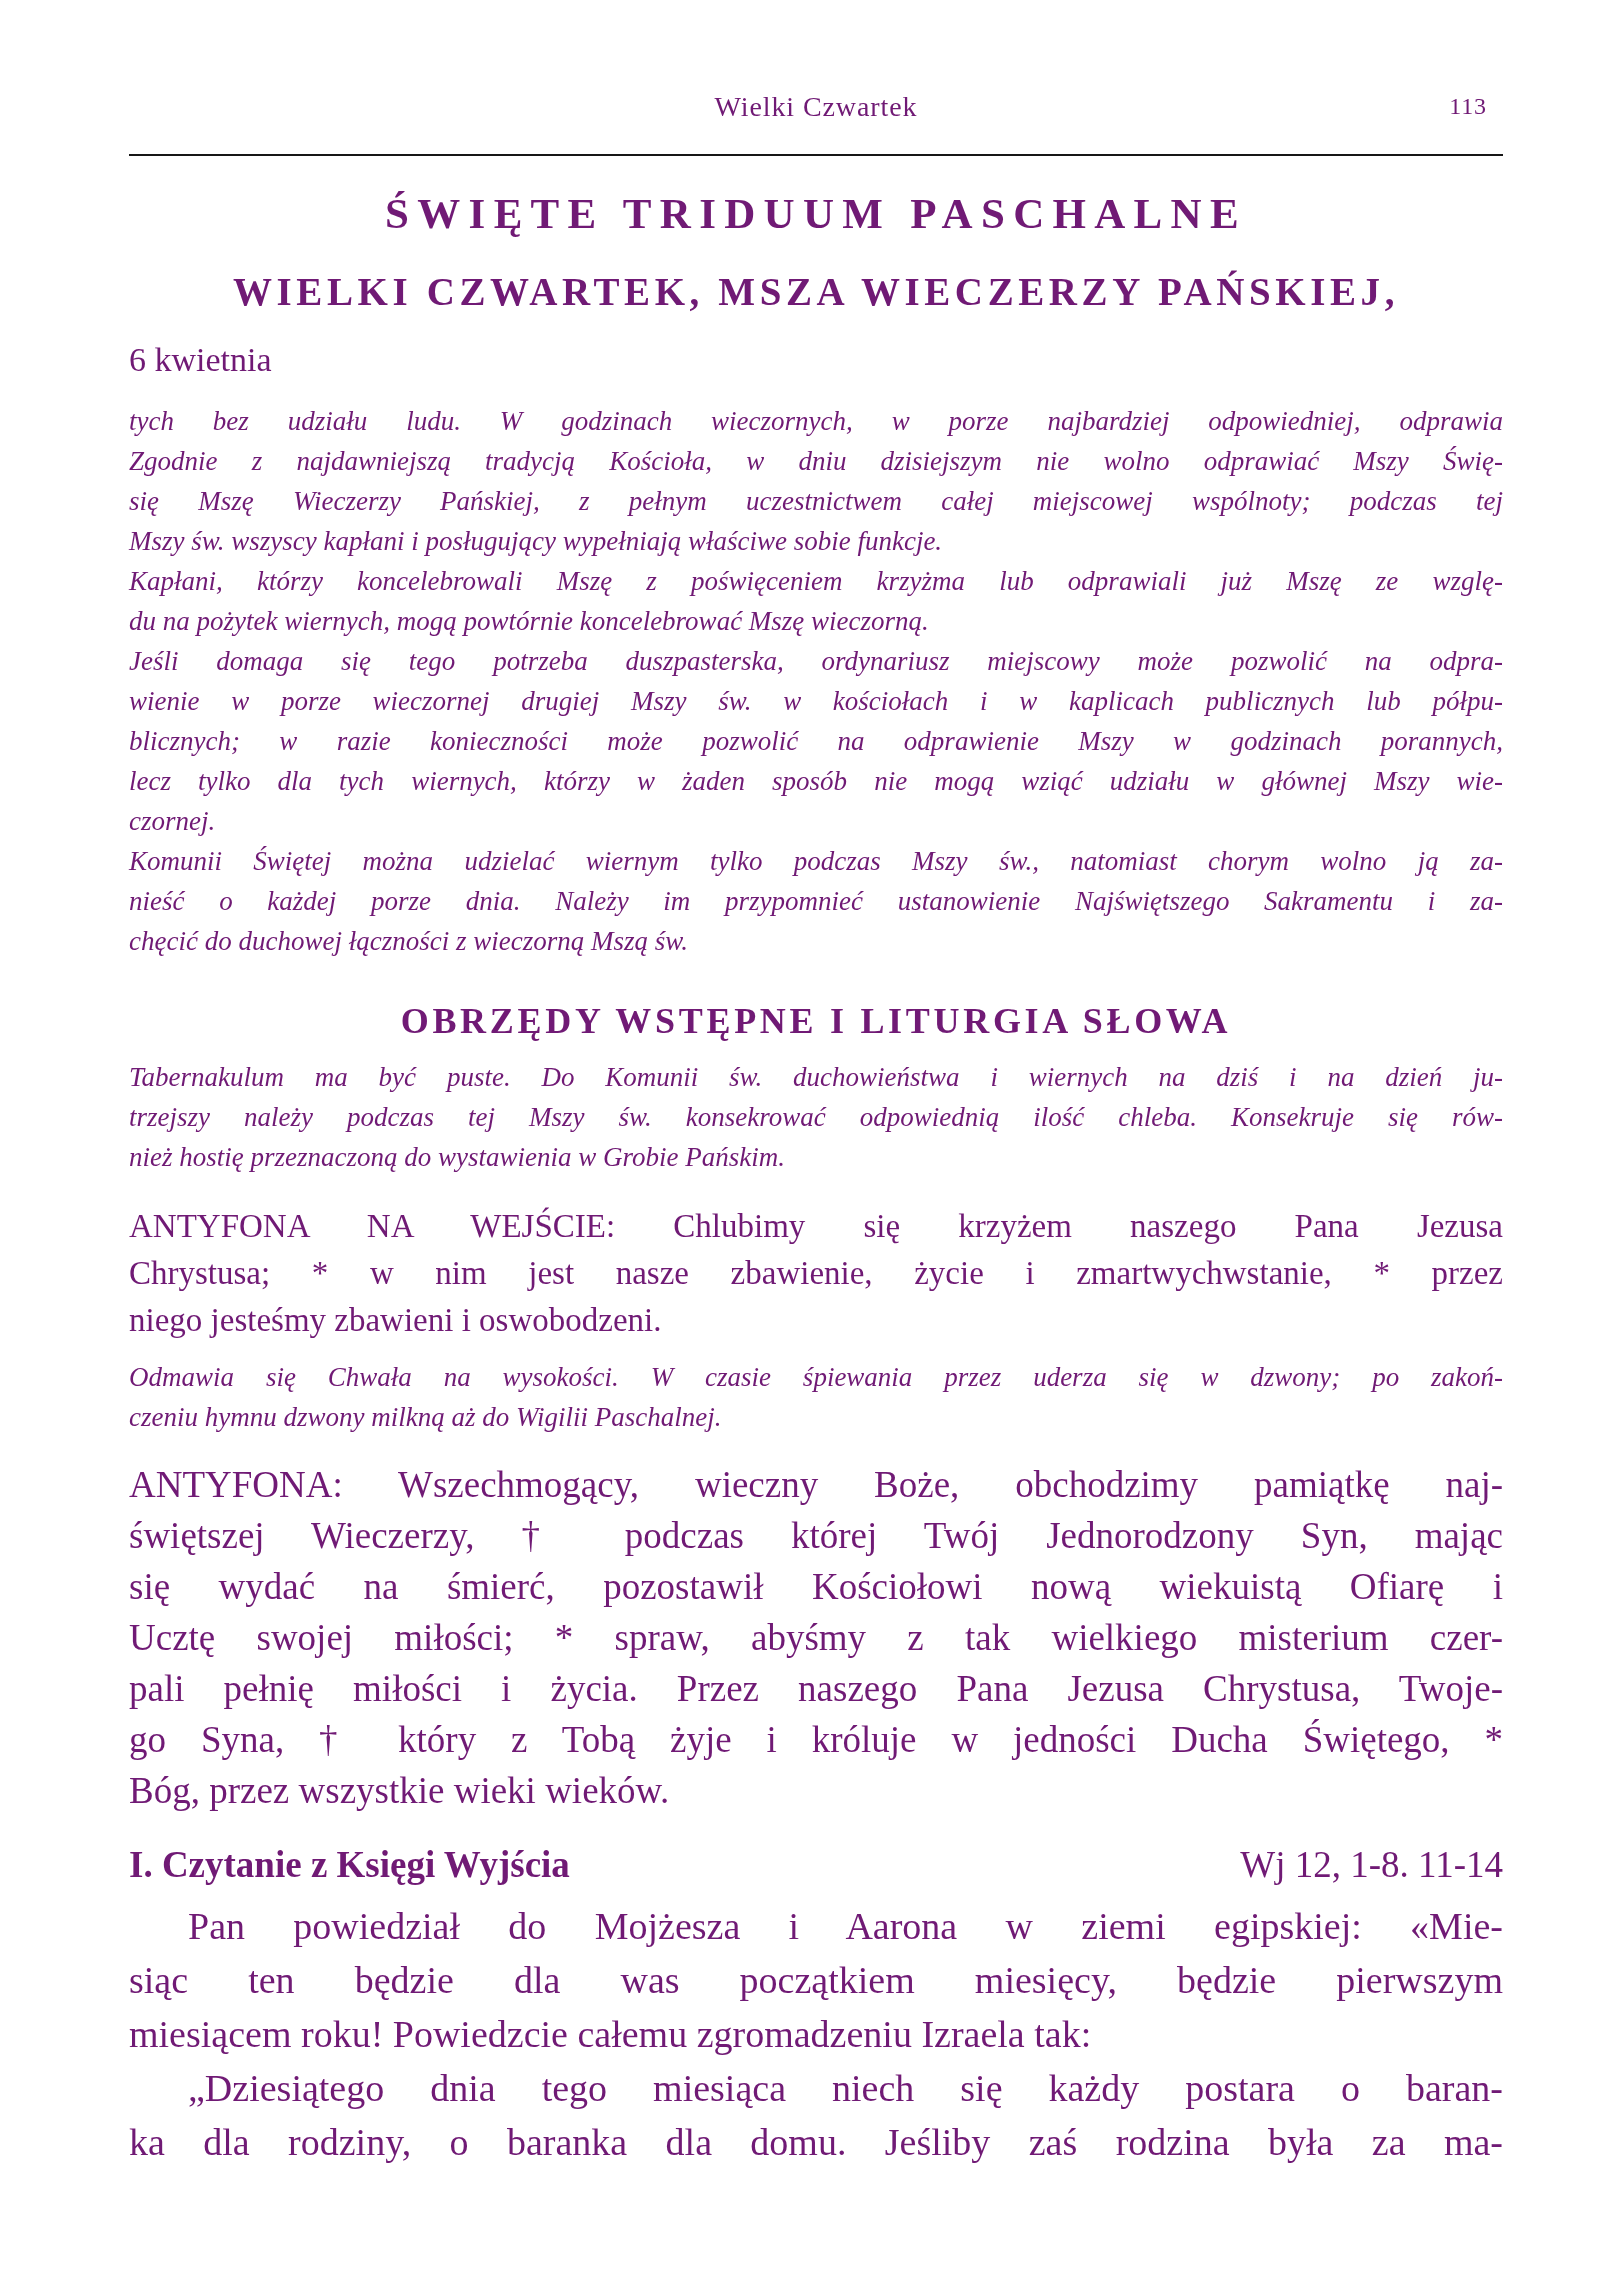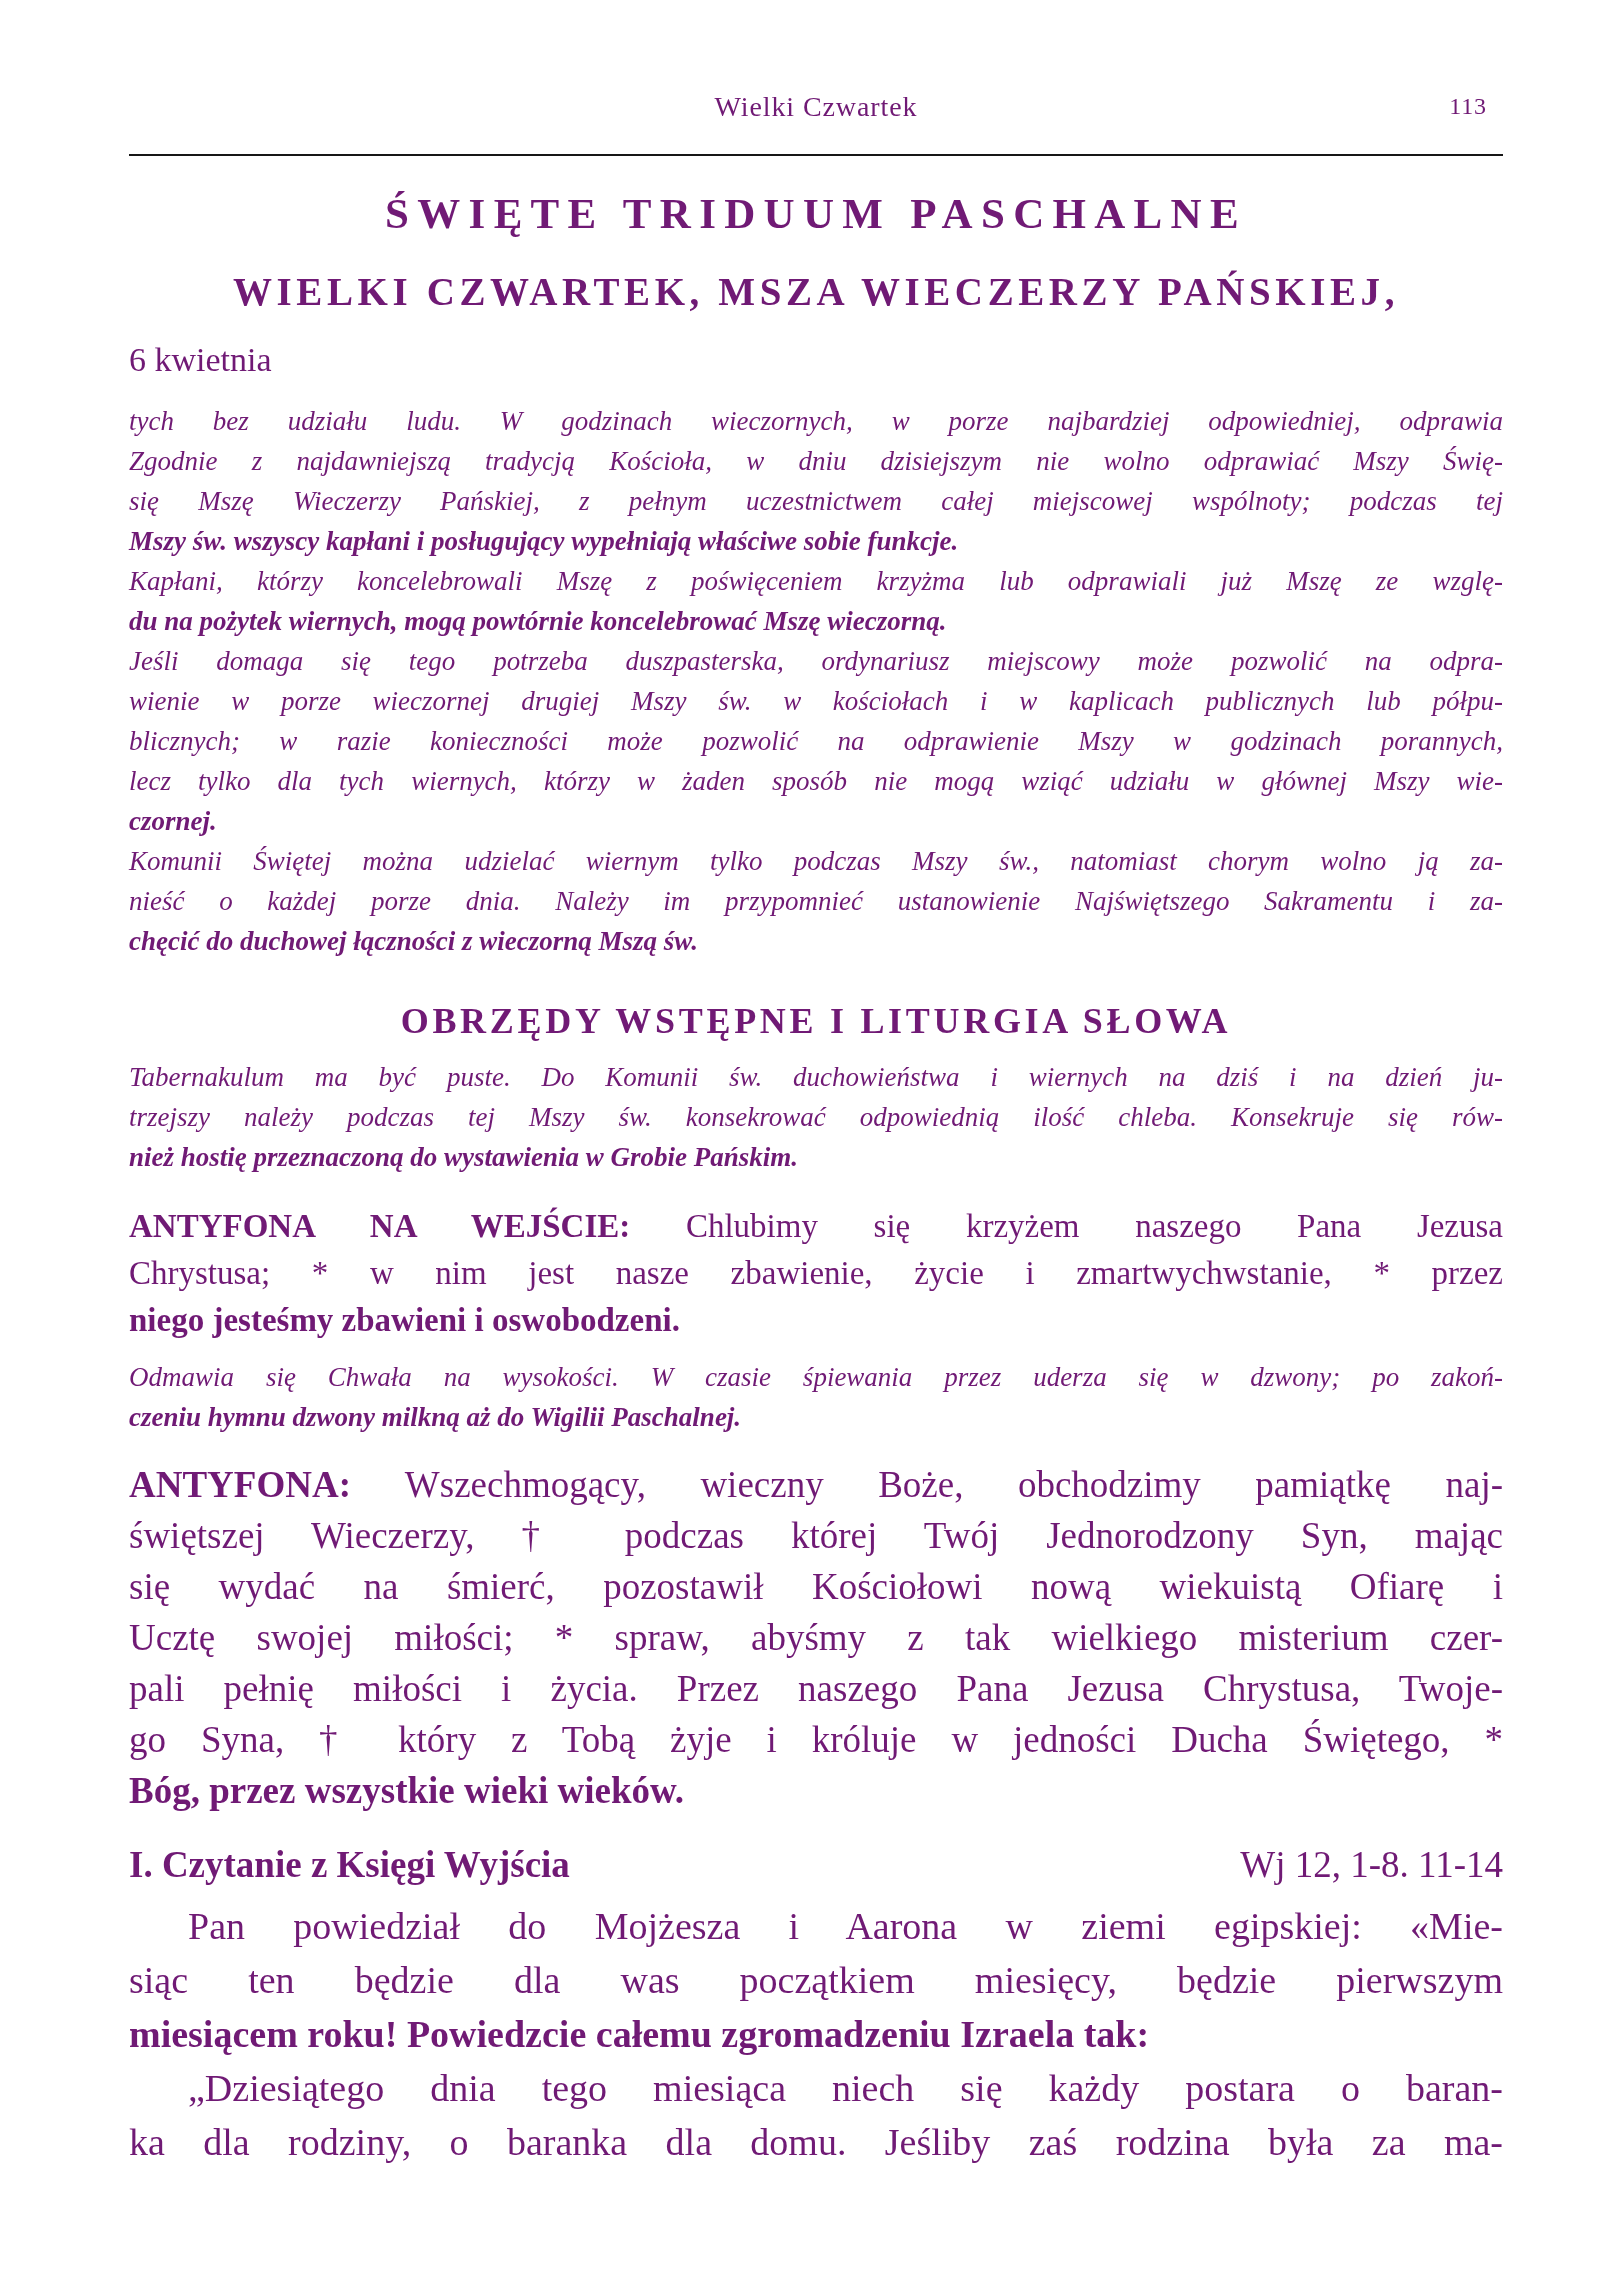--- a/index.html
+++ b/index.html
@@ -65,23 +65,23 @@
     line-height: 40px;
   }
   .rubric.intro { margin-top: 22px; }
   .rubric.tabernacle { margin-top: 14.8px; }
   .rubric.gloria { margin-top: 13px; }
   
   .ln {
     text-align: justify;
     text-align-last: justify;
   }
-  .ln.end { text-align-last: left; font-weight: bold; }
+  .ln.end { text-align-last: left; }
   .ind { padding-left: 59px; }
-  .lbl { font-weight: bold; }
+  .lbl { font-weight: normal; }
   h3.section-heading {
     margin: 39px 0 0 0;
     text-align: center;
     font-size: 36px;
     line-height: 42px;
     font-weight: bold;
     letter-spacing: 3.7px;
   }
   .antiphon {
     margin-top: 26px;

